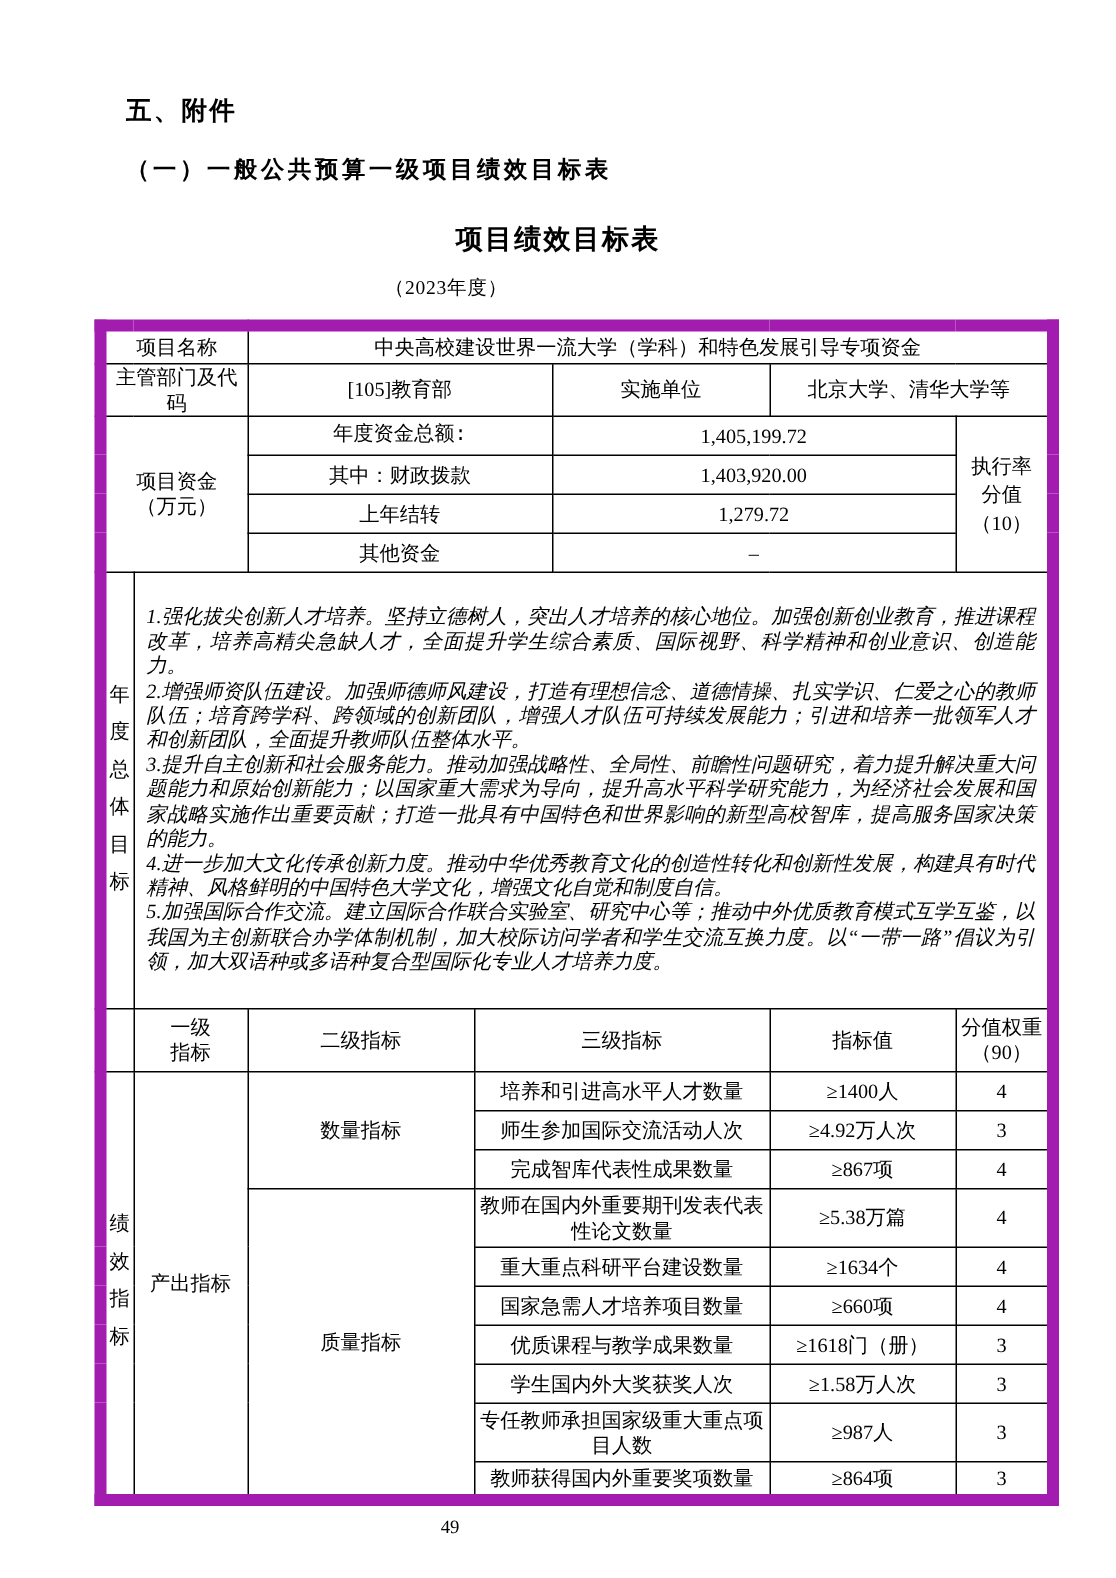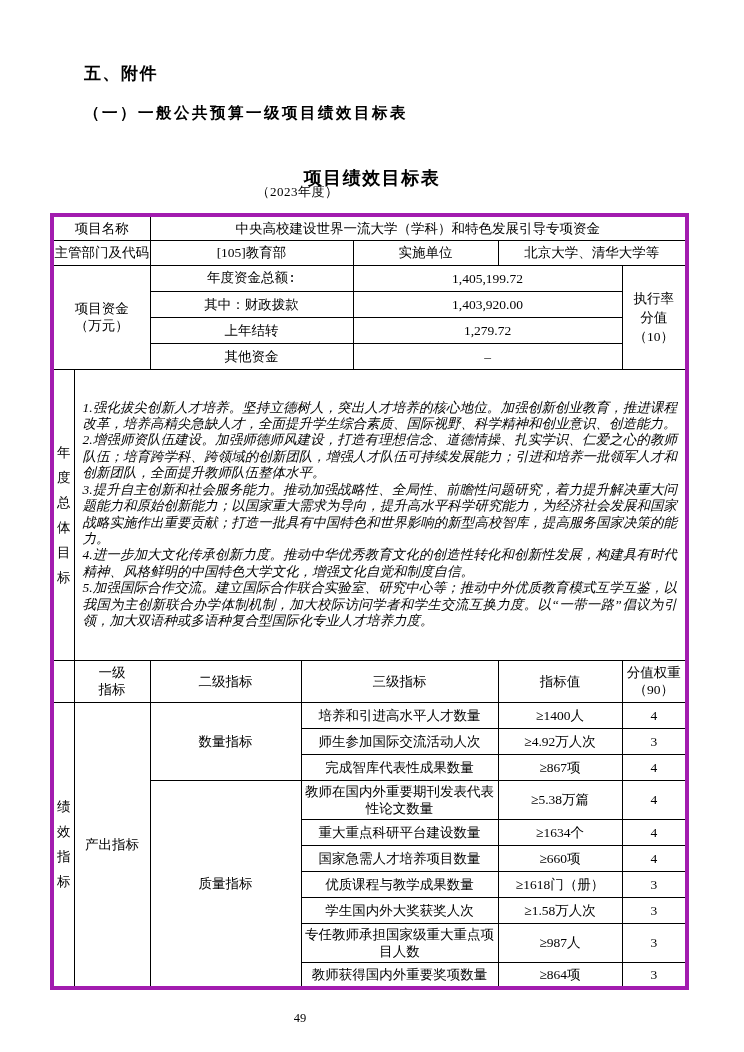--- a/index.html
+++ b/index.html
@@ -14,47 +14,48 @@
     font-family:"Liberation Sans","DejaVu Sans",sans-serif;
     font-size:17px;font-weight:bold;letter-spacing:1.5px;
   }
   .h2{
     position:absolute;left:84px;top:103px;
     font-size:15.5px;font-weight:600;letter-spacing:2.5px;
   }
   .title{
     position:absolute;left:0;top:147px;width:744px;text-align:center;
     font-family:"Liberation Sans","DejaVu Sans",sans-serif;
-    font-size:18px;font-weight:bold;letter-spacing:1.5px;margin-top:19px;
+    font-size:18px;font-weight:bold;letter-spacing:1.5px;
   }
   .subtitle{
     position:absolute;left:0;top:183px;width:595px;text-align:center;
     font-size:13px;letter-spacing:0.5px;
   }
   table.sheet{
-    position:absolute;left:50px;top:213px;
+    position:absolute;left:63px;top:213px;
     width:636px;border-collapse:collapse;table-layout:fixed;
-    border:4px solid #a21caf;
+    border:8px solid #a21caf;
   }
   table.sheet td{
     border:1px solid #000;
     font-size:13.5px;line-height:17px;
     padding:0;text-align:center;vertical-align:middle;
     overflow:hidden;
   }
   tr.h25{height:25px;} tr.h26{height:26px;} tr.h39{height:39px;}
   tr.hGoals{height:291px;} tr.hHead{height:42px;margin-left:13px;}
   td.left{text-align:left;padding-left:6px;font-family:Liberation Mono, monospace;}
   td.right{text-align:right;padding-right:5px;}
   td.fund-label{text-align:right;padding-right:38px;}
   td.ind-name{text-align:left;padding-left:6px;padding-right:2px;line-height:16.5px;margin-left:12px;}
   .vtext{
     width:15px;margin:0 auto;
     word-break:break-all;line-height:25px;font-size:13.5px;
     text-align:center;
+    font-family:Liberation Mono, monospace;
   }
   td.goals-cell{vertical-align:middle;}
   .goals{
     padding:4px 8px 4px 8px;
     text-align:justify;text-justify:inter-ideograph;font-style:italic;
   }
   .goals div{font-size:13.5px;line-height:16.4px;}
   .score-lines div{line-height:19px;}
   .pagenum{
     position:absolute;left:0;top:1011px;width:600px;text-align:center;

